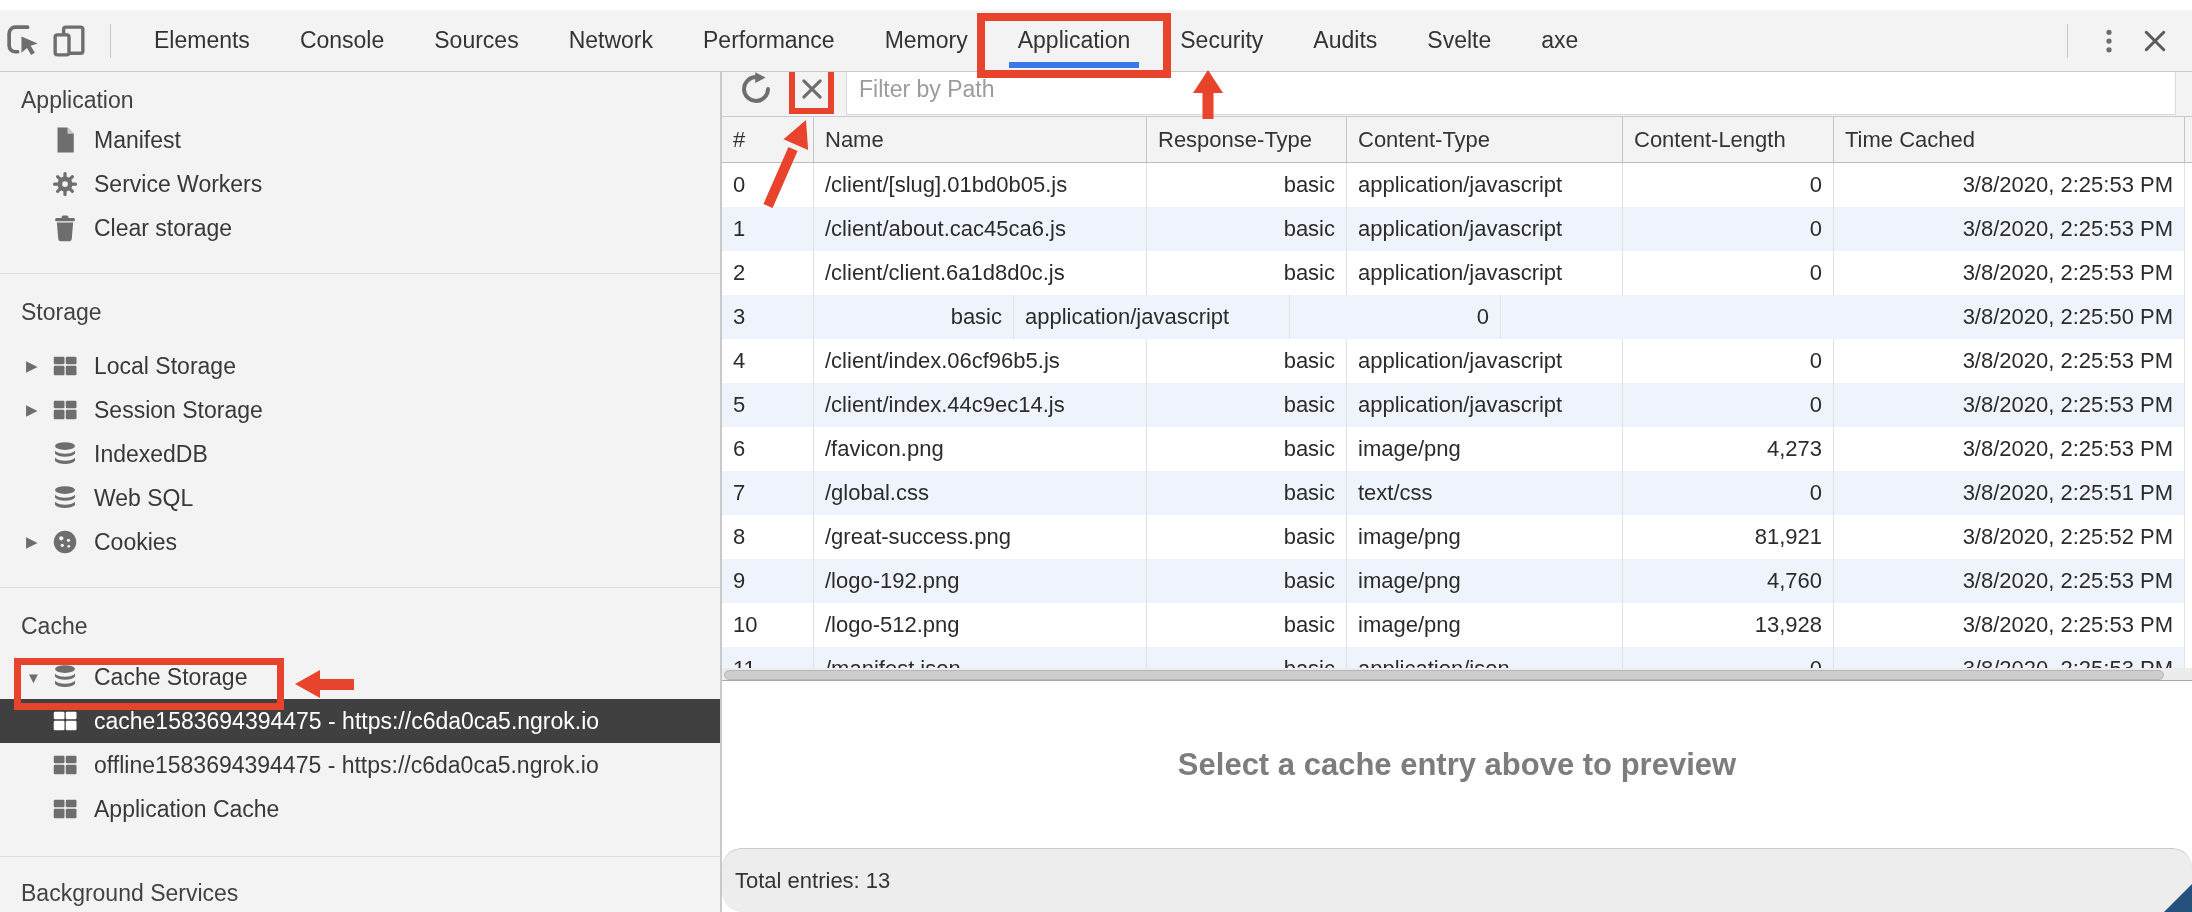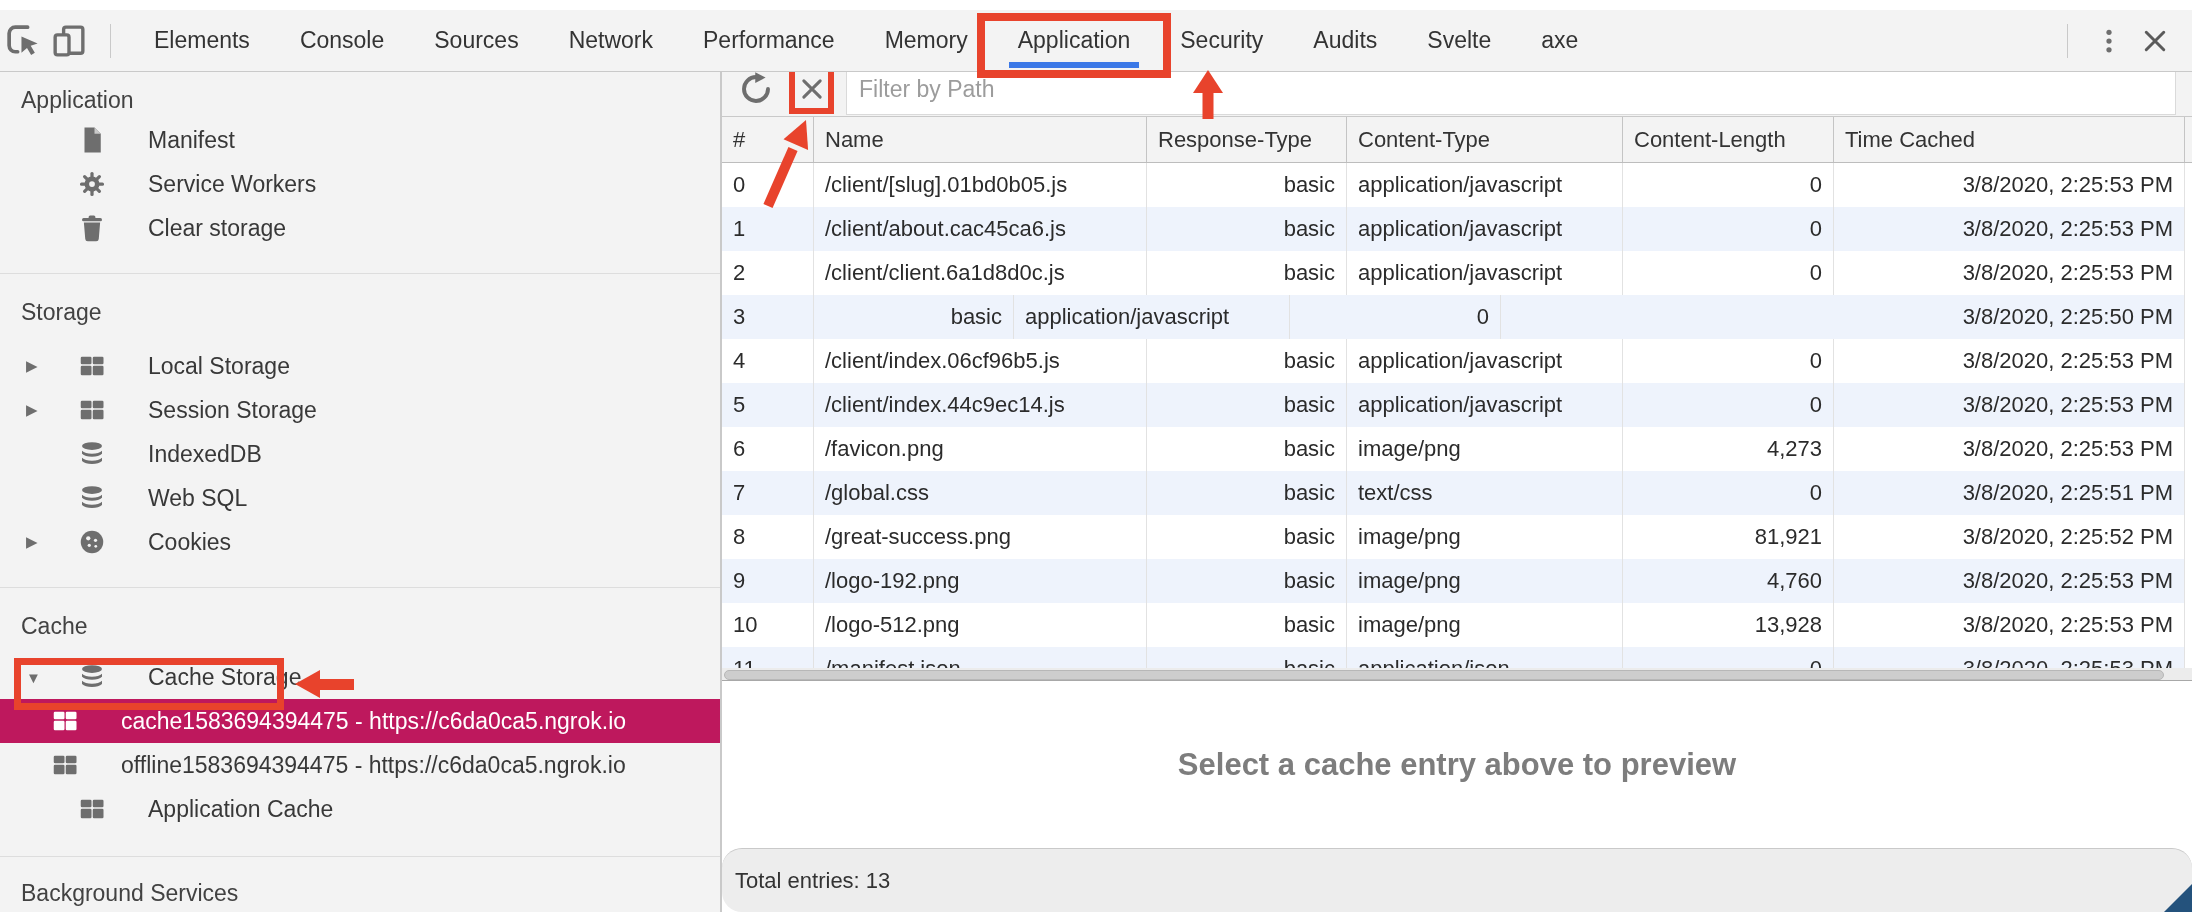--- a/index.html
+++ b/index.html
@@ -15,26 +15,26 @@
   .tab{padding:0 25px;display:flex;align-items:center;font-size:23px;color:#333;position:relative;white-space:nowrap;}
   .tab .underline{position:absolute;left:16px;right:16px;bottom:3px;height:6px;background:#3b78e7;}
   .tab-annotation{position:absolute;left:-16px;right:-16px;top:3px;bottom:-7px;border:8px solid #e8432c;
                   pointer-events:none;z-index:60;}
   .topbar-right{margin-left:auto;display:flex;align-items:center;padding-right:14px;}
 
   
   .sidebar{position:absolute;left:0;top:62px;width:722px;bottom:0;background:#f3f3f3;
            border-right:2px solid #c9c9c9;box-sizing:border-box;overflow:hidden;padding-top:20px;}
   .section-title{height:36px;display:flex;align-items:center;padding-left:21px;font-size:23px;color:#424242;}
-  .tree-row{height:44px;display:flex;align-items:center;font-size:23px;color:#383838;gap:27px;}
+  .tree-row{height:44px;display:flex;align-items:center;font-size:23px;color:#383838;}
   .tree-row .twisty{width:24px;margin-left:26px;font-size:15px;color:#6e6e6e;flex:none;}
   .tree-row .no-twisty{width:24px;margin-left:26px;flex:none;}
   .tree-row .t-icon{width:30px;height:30px;margin-right:14px;flex:none;color:#6e6e6e;}
   .tree-row.child{padding-left:50px;}
-  .tree-row.selected{background:#be185d;color:#fff;}
+  .tree-row.selected{background:#404040;color:#fff;}
   .tree-row.selected .t-icon{color:#fff;}
   .sdiv{border-top:1px solid #ddd;margin-top:23px;margin-bottom:20px;}
   .sdiv2{border-top:1px solid #ddd;margin-top:25px;margin-bottom:18px;}
   .storage-gap{height:14px;}
   .cache-gap{height:11px;}
   .cache-annotation{position:absolute;left:14px;top:596px;width:270px;height:52px;
                     border:7px solid #e8432c;box-sizing:border-box;pointer-events:none;z-index:40;}
 
   
   .rightpanel{position:absolute;left:722px;top:62px;right:0;bottom:0;display:flex;flex-direction:column;}

